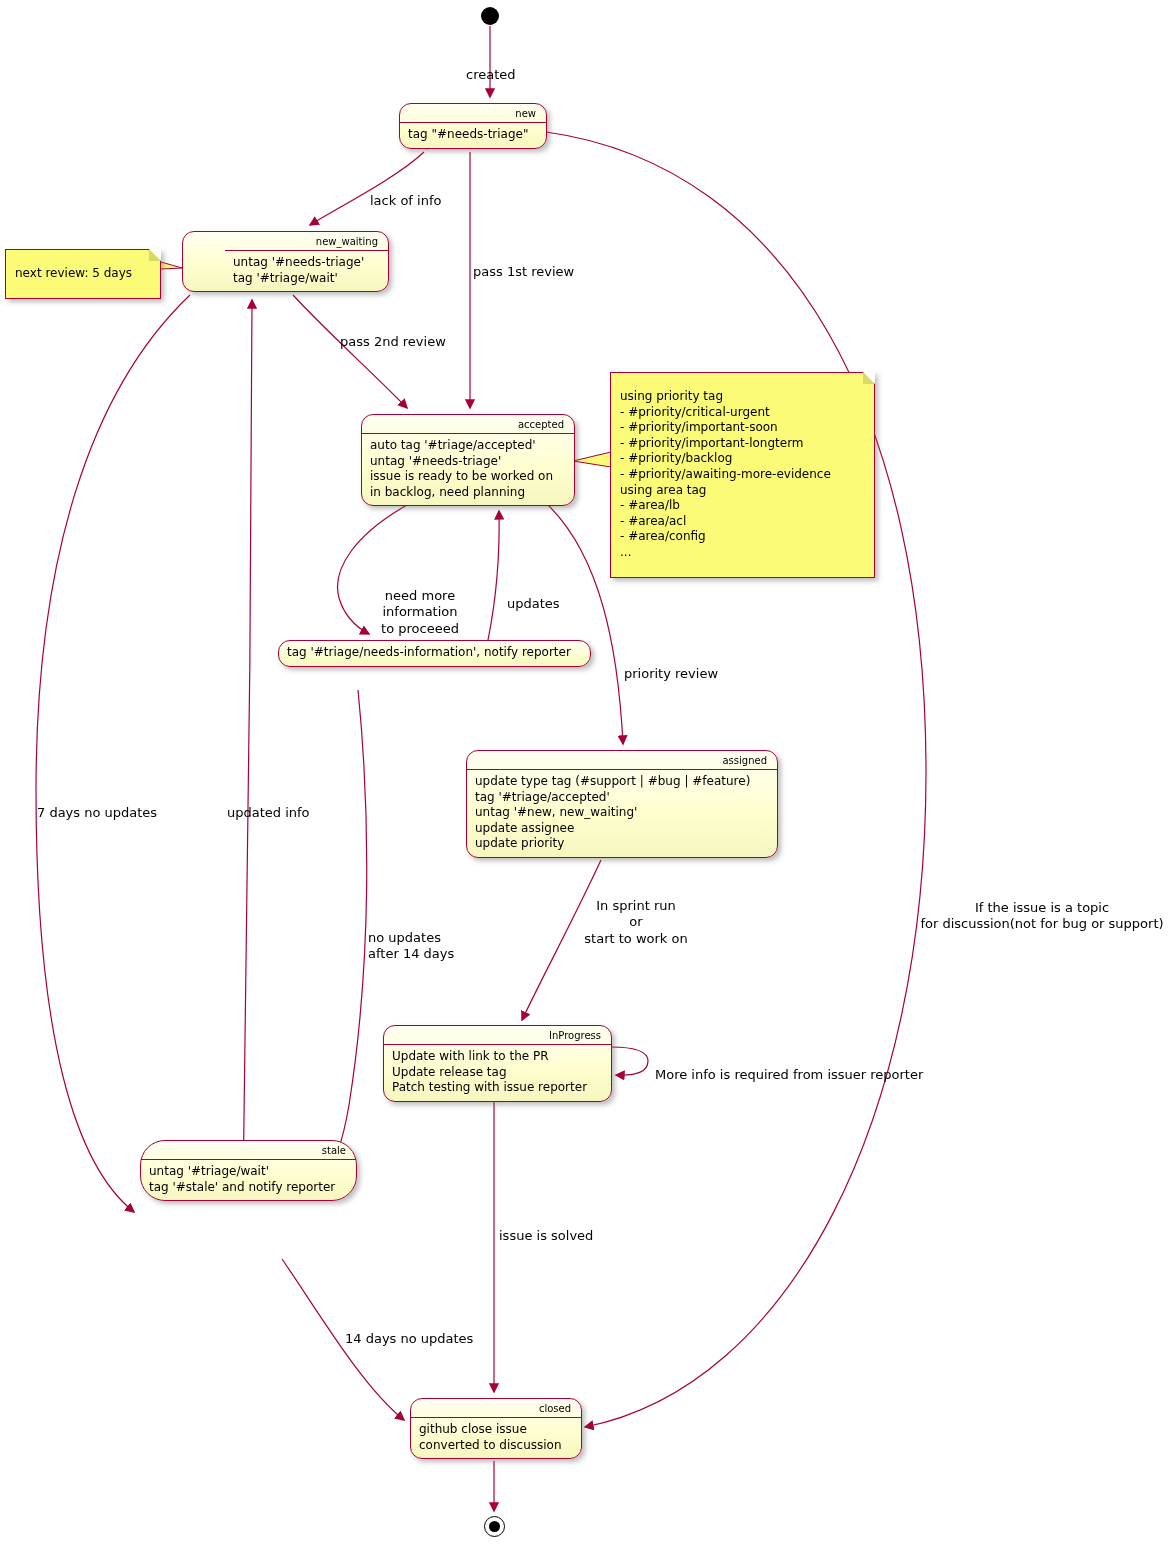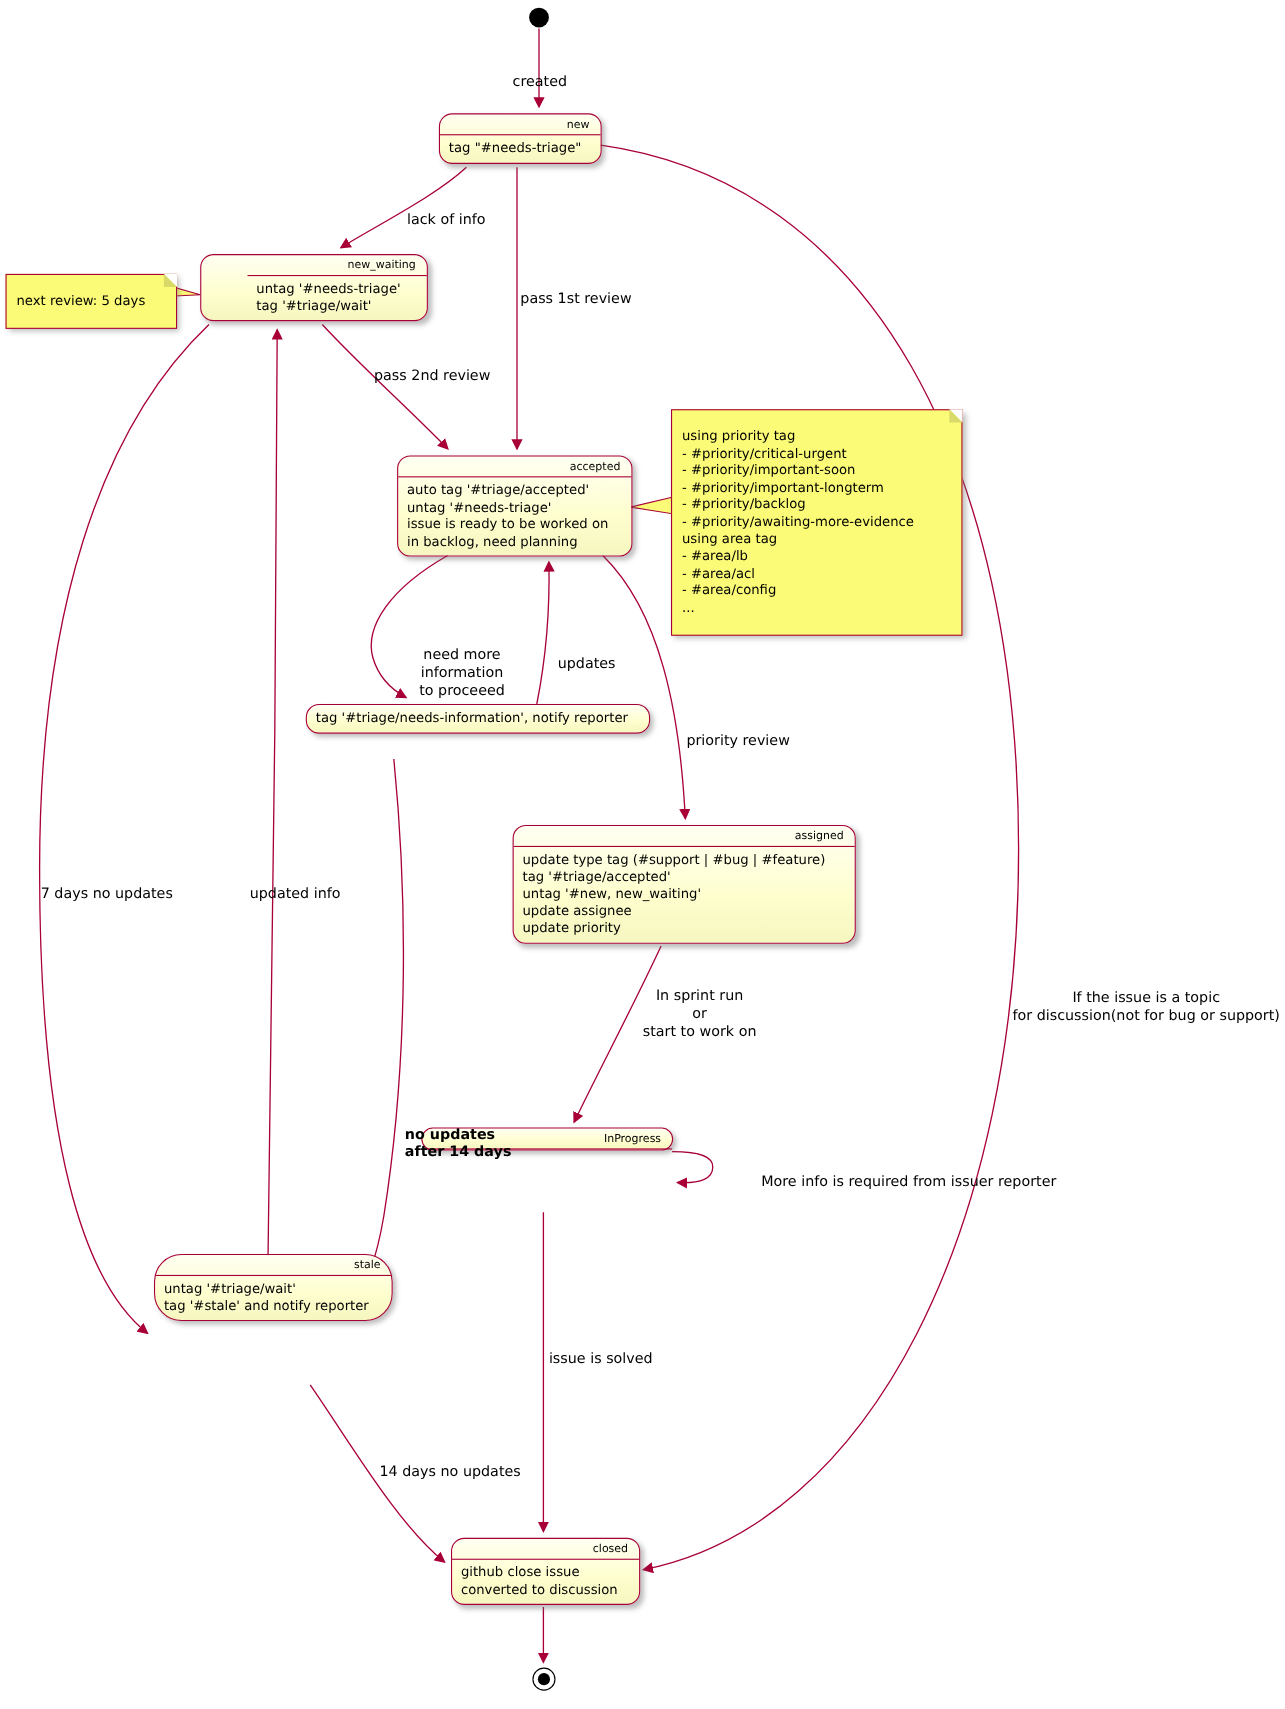--- a/index.html
+++ b/index.html
@@ -148,20 +148,25 @@
       <div>update type tag (#support | #bug | #feature)</div>
       <div>tag '#triage/accepted'</div>
       <div>untag '#new, new_waiting'</div>
       <div>update assignee</div>
       <div>update priority</div>
     </div>
   </div>
 
   <div class="state" style="left:383px;top:1025px;min-width:227px;">
     <div class="title">InProgress</div>
+    <div class="body">
+      <div>Update with link to the PR</div>
+      <div>Update release tag</div>
+      <div>Patch testing with issue reporter</div>
+    </div>
   </div>
 
   <div class="state" style="left:140px;top:1140px;min-width:215px;border-radius:25px;">
     <div class="title">stale</div>
     <div class="body">
       <div>untag '#triage/wait'</div>
       <div>tag '#stale' and notify reporter</div>
     </div>
   </div>
 
@@ -199,25 +204,25 @@
     <div>need more information</div>
     <div>to proceeed</div>
   </div>
   <div class="elabel" style="left:507px;top:585px;">updates</div>
   <div class="elabel" style="left:624px;top:655px;">priority review</div>
   <div class="elabel center" style="left:581px;top:887px;width:110px;">
     <div>In sprint run</div>
     <div>or</div>
     <div>start to work on</div>
   </div>
-  <div class="elabel" style="left:692px;top:1056px;">More info is required from issuer reporter</div>
+  <div class="elabel" style="left:655px;top:1056px;">More info is required from issuer reporter</div>
   <div class="elabel" style="left:499px;top:1217px;">issue is solved</div>
   <div class="elabel" style="left:37px;top:794px;">7 days no updates</div>
   <div class="elabel" style="left:227px;top:794px;">updated info</div>
-  <div class="elabel" style="left:368px;top:1013px;font-weight:bold;">
+  <div class="elabel" style="left:368px;top:919px;">
     <div>no updates</div>
     <div>after 14 days</div>
   </div>
   <div class="elabel" style="left:345px;top:1320px;">14 days no updates</div>
   <div class="elabel center" style="left:918px;top:889px;width:248px;">
     <div>If the issue is a topic</div>
     <div>for discussion(not for bug or support)</div>
   </div>
 
 </div>

